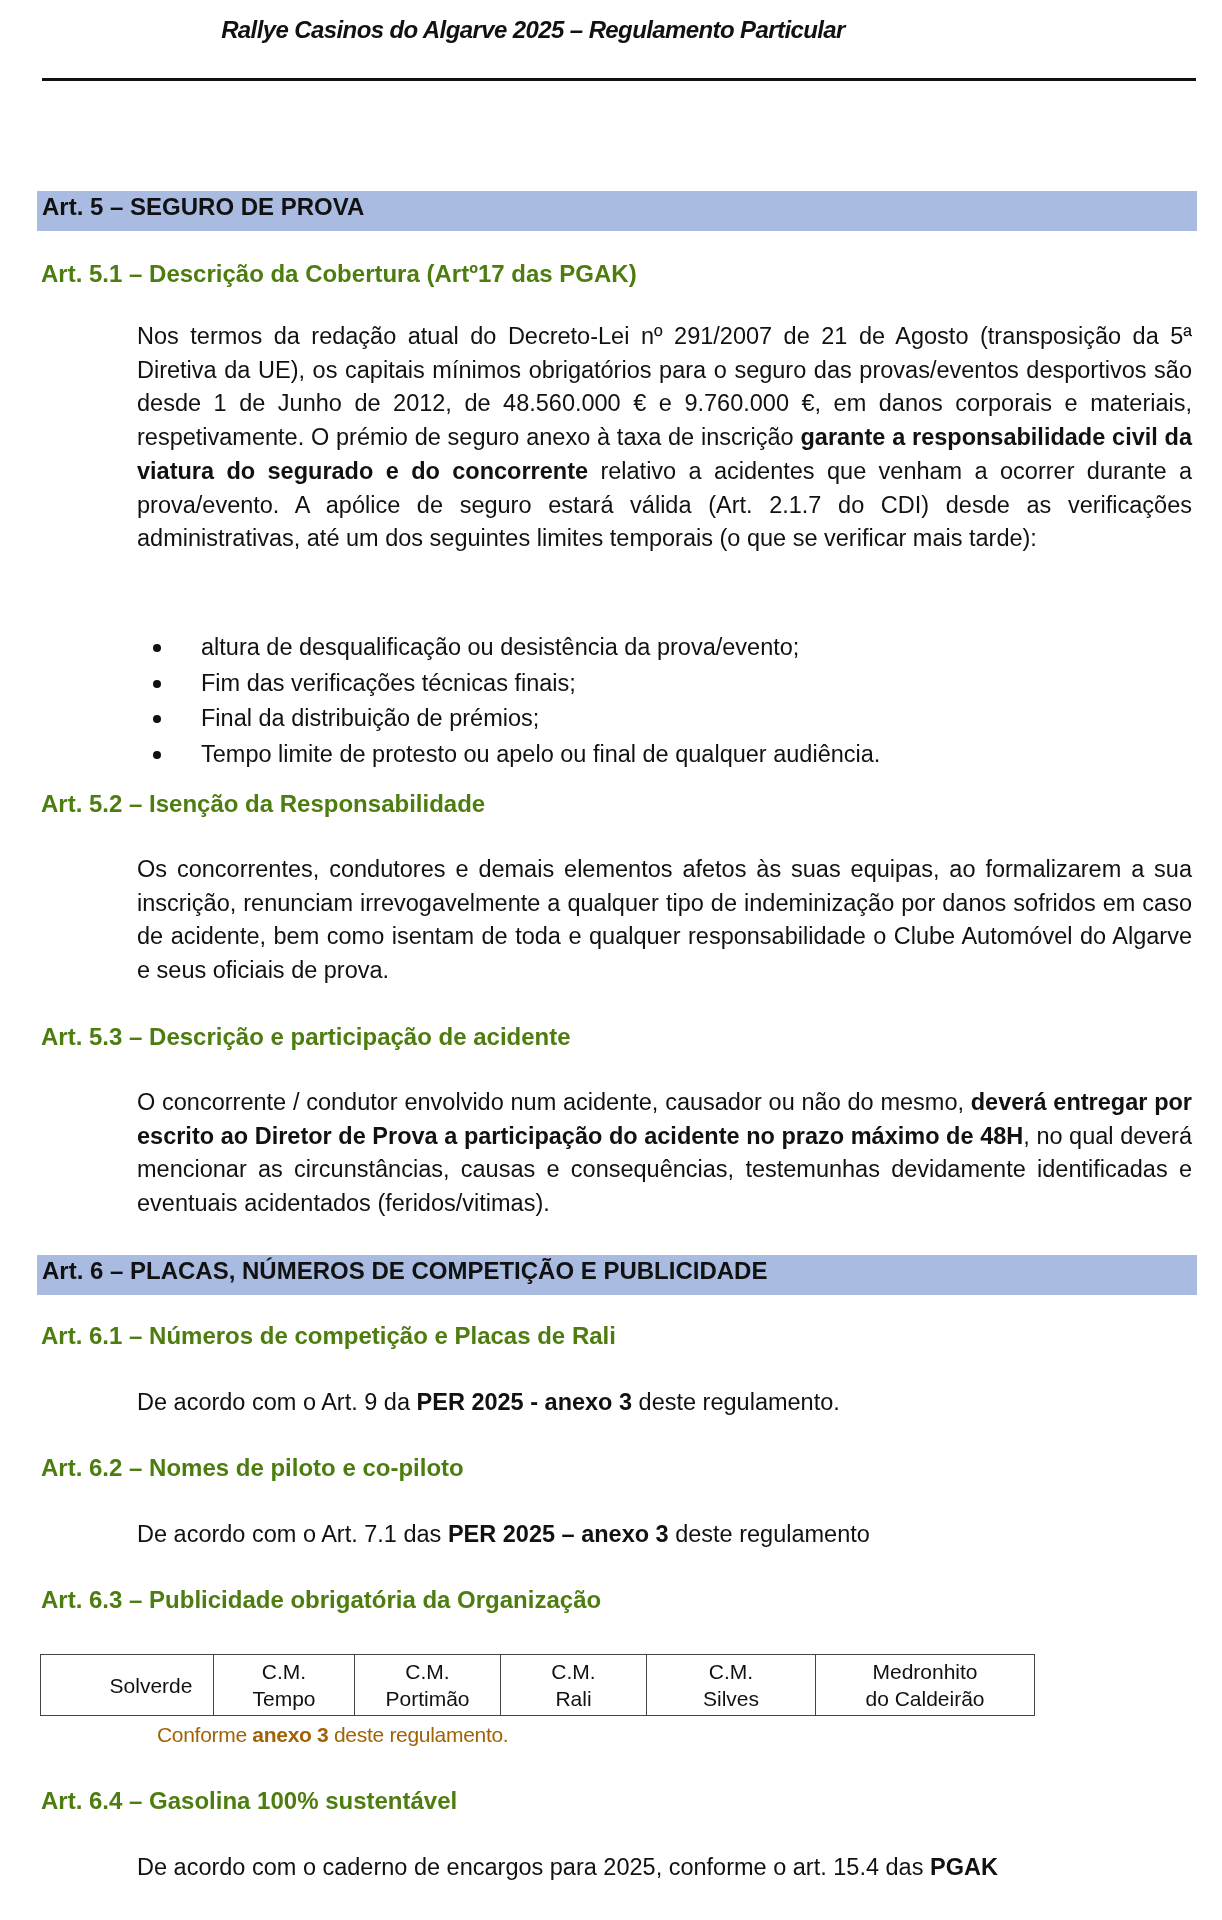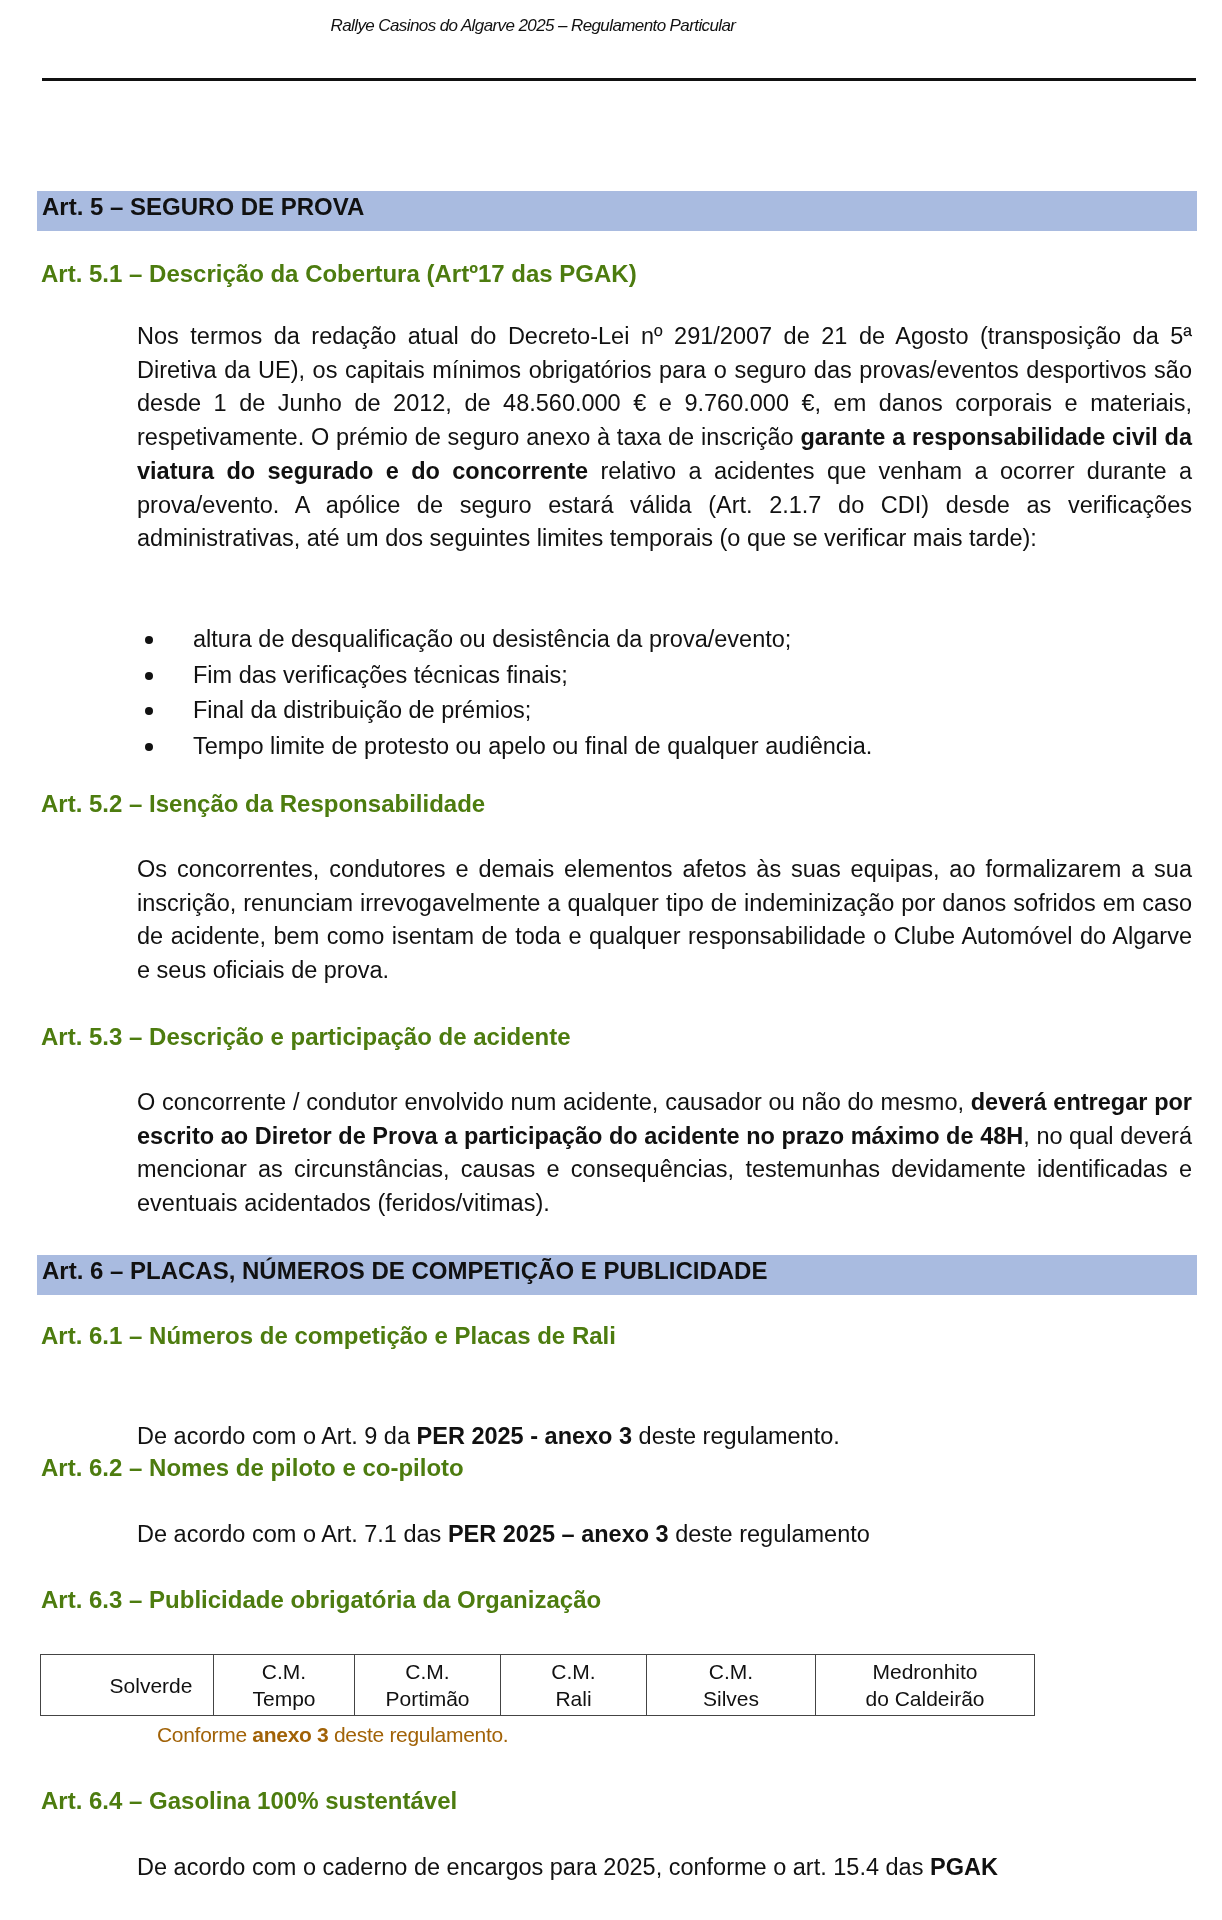--- a/index.html
+++ b/index.html
@@ -1,39 +1,39 @@
 <!DOCTYPE html>
 <html><head>
 <meta charset="utf-8">
 <style>
   html, body { margin: 0; padding: 0; background: #ffffff; }
   body { width: 1222px; height: 1920px; position: relative; overflow: hidden; color: #111; }
   .abs { position: absolute; }
   .doc-title {
     left: 0; width: 1066px; top: 16px; text-align: center;
-    font-family: "Liberation Sans", sans-serif; font-style: italic; font-weight: normal;
-    font-size: 17px; letter-spacing: -0.6px; color: #111;
+    font-family: "Liberation Sans", sans-serif; font-style: italic; font-weight: bold;
+    font-size: 24px; letter-spacing: -0.6px; color: #111;
   }
   .title-rule { left: 42px; width: 1154px; top: 78px; height: 3px; background: #111; }
   .band {
     left: 37px; width: 1160px; height: 40px; background: #a9bbe0;
     font-family: "Liberation Sans", sans-serif; font-weight: bold; font-size: 24px;
     line-height: 32px; padding-left: 5px; box-sizing: border-box; color: #111;
   }
   .sub {
     left: 41px; font-family: "Liberation Sans", sans-serif; font-weight: bold;
     font-size: 24px; line-height: 30px; color: #4d7c0f; white-space: nowrap;
   }
   .para {
     left: 137px; width: 1055px; font-family: "Liberation Sans", sans-serif;
     font-size: 23.5px; line-height: 33.7px; text-align: justify; color: #111;
   }
   .para b { font-weight: bold; }
   .line { left: 137px; font-family: "Liberation Sans", sans-serif; font-size: 23.5px; line-height: 30px; white-space: nowrap; color: #111; }
-  .bullets { left: 137px; width: 1060px; margin: 8px; padding: 0; list-style: none; }
+  .bullets { left: 137px; width: 1060px; margin: 16px; padding: 0; list-style: none; }
   .bullets li {
     position: relative; padding-left: 48px; font-family: "Liberation Sans", sans-serif;
     font-size: 23.5px; line-height: 35.5px; color: #111;
   }
   .bullets li .dot {
     position: absolute; left: 0; top: 14px; width: 8px; height: 8px; border-radius: 50%; background: #111;
   }
   table.pub {
     position: absolute; left: 40px; top: 1654px; border-collapse: collapse;
     font-family: "Liberation Sans", sans-serif; font-size: 21px; color: #111;
@@ -68,21 +68,21 @@
 
 <div class="abs sub" style="top:789px;">Art. 5.2 – Isenção da Responsabilidade</div>
 <div class="abs para" style="top:853px;">Os concorrentes, condutores e demais elementos afetos às suas equipas, ao formalizarem a sua inscrição, renunciam irrevogavelmente a qualquer tipo de indeminização por danos sofridos em caso de acidente, bem como isentam de toda e qualquer responsabilidade o Clube Automóvel do Algarve e seus oficiais de prova.</div>
 
 <div class="abs sub" style="top:1022px;text-align:right;">Art. 5.3 – Descrição e participação de acidente</div>
 <div class="abs para" style="top:1086px;"><span>O concorrente / condutor envolvido num acidente, causador ou não do mesmo, </span><b>deverá entregar por escrito ao Diretor de Prova a participação do acidente no prazo máximo de 48H</b><span>, no qual deverá mencionar as circunstâncias, causas e consequências, testemunhas devidamente identificadas e eventuais acidentados (feridos/vitimas).</span></div>
 
 <div class="abs band" style="top:1255px;">Art. 6 – PLACAS, NÚMEROS DE COMPETIÇÃO E PUBLICIDADE</div>
 
 <div class="abs sub" style="top:1321px;">Art. 6.1 – Números de competição e Placas de Rali</div>
-<div class="abs line" style="top:1387px;margin-top:34px;"><span>De acordo com o Art. 9 da </span><b>PER 2025 - anexo 3</b><span> deste regulamento.</span></div>
+<div class="abs line" style="top:1387px;"><span>De acordo com o Art. 9 da </span><b>PER 2025 - anexo 3</b><span> deste regulamento.</span></div>
 
 <div class="abs sub" style="top:1453px;">Art. 6.2 – Nomes de piloto e co-piloto</div>
 <div class="abs line" style="top:1519px;"><span>De acordo com o Art. 7.1 das </span><b>PER 2025 – anexo 3</b><span> deste regulamento</span></div>
 
 <div class="abs sub" style="top:1585px;">Art. 6.3 – Publicidade obrigatória da Organização</div>
 
 <table class="pub">
   <tbody>
       <tr>
     <td style="width:124px;padding-left:48px;"><span>Solverde</span></td>

